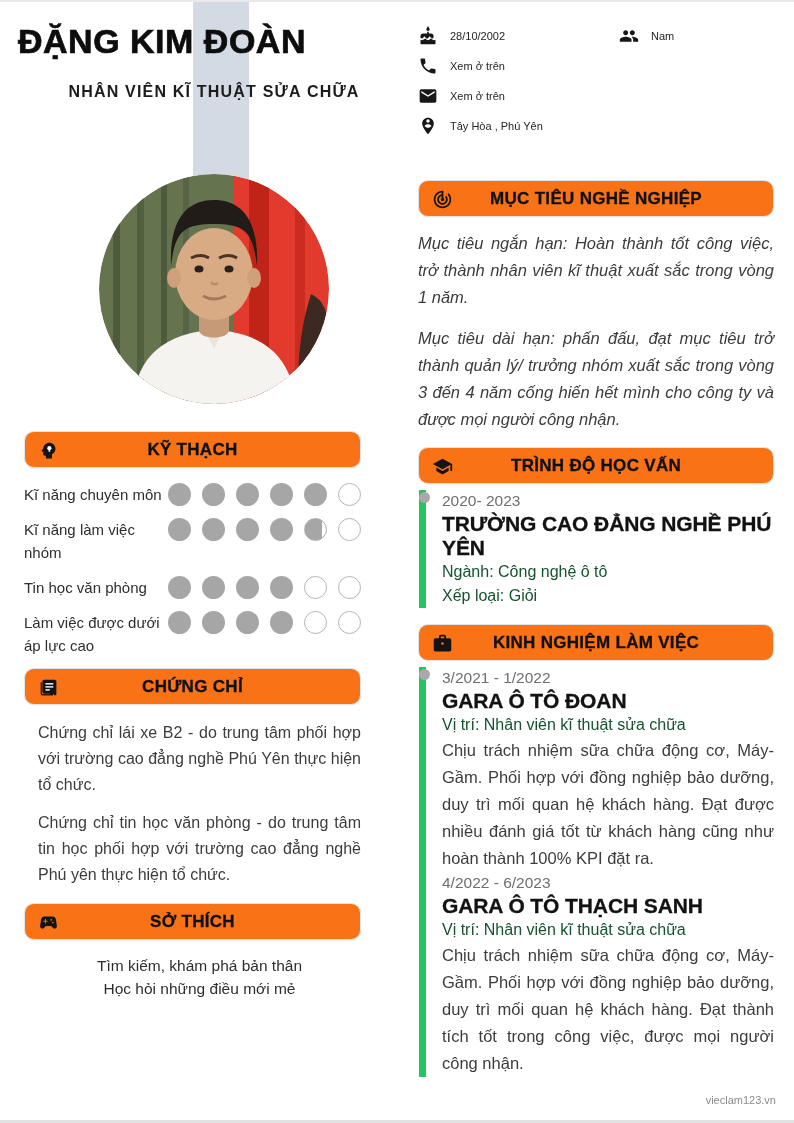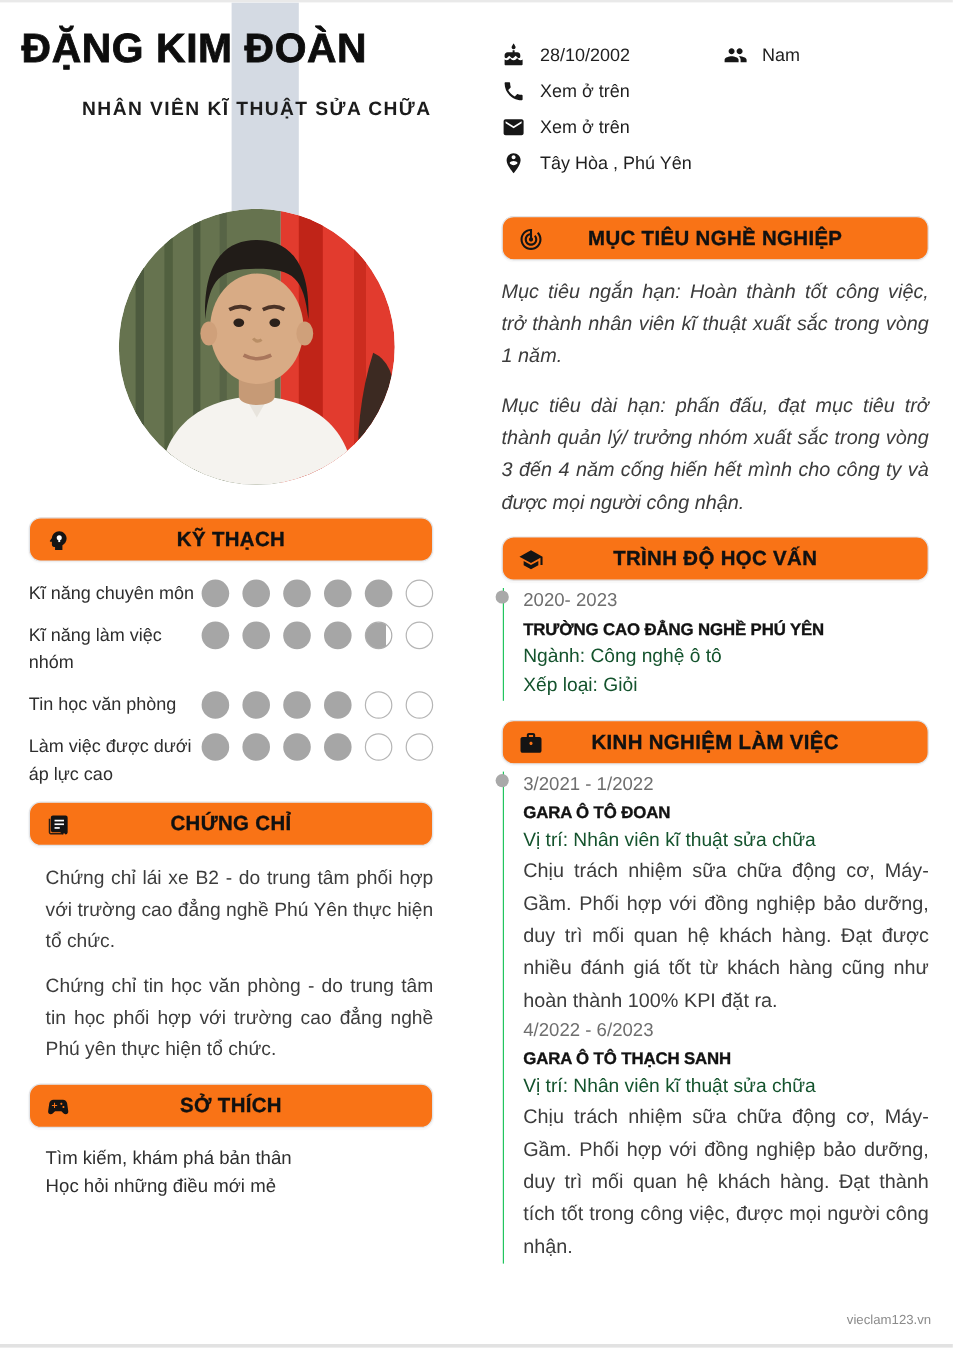--- a/index.html
+++ b/index.html
@@ -23,48 +23,48 @@
 
   .photo {
     position:absolute; left:99px; top:172px; width:230px; height:230px;
     border-radius:50%; overflow:hidden; background:#eee;
   }
   .photo svg { display:block; }
 
   .right-col { position:absolute; left:418px; top:24px; width:356px; }
   .left-col  { position:absolute; left:24px;  top:429px; width:337px; }
 
-  .contact-row { display:flex; align-items:flex-end; height:30px; font-size:15px; color:#1f1f1f; }
+  .contact-row { display:flex; align-items:flex-start; height:30px; font-size:11px; color:#1f1f1f;gap:16px; }
   .contact-cell { display:flex; align-items:center; gap:12px; }
   .contact-cell.first { width:185px; }
   .cicon { width:20px; height:20px; flex:0 0 20px; color:#171717; }
   .cicon svg { width:20px; height:20px; display:block; }
 
   .sec-header {
     position:relative; height:37px; background:#f97316;
     border:1px solid #e1e4e8; border-radius:10px;
     display:flex; align-items:center; justify-content:center;
     box-shadow:0 1px 1px rgba(0,0,0,.03);
   }
   .sec-header .hicon { position:absolute; left:13px; top:8px; width:21px; height:21px; color:#141414; }
   .sec-header .hicon svg { width:21px; height:21px; display:block; }
   .sec-title { font-size:17px; font-weight:800; color:#111; letter-spacing:.3px; -webkit-text-stroke:.3px #111; }
 
   .objective-header { margin-top:34px; }
   .para { font-size:16.5px; line-height:27px; text-align:justify; color:#3c3c3c; }
   .objective-body { margin-top:13px;font-style:italic; }
   .objective-body .para + .para { margin-top:14px; }
 
-  .timeline { border-left:1px solid #22c55e; padding-left:16px; position:relative; margin-top:6px; margin-left:1px; }
+  .timeline { border-left:7px solid #22c55e; padding-left:16px; position:relative; margin-top:6px; margin-left:1px; }
   .timeline::before {
     content:""; position:absolute; left:-7px; top:2px; width:11px; height:11px;
     border-radius:50%; background:#a9a9a9;
   }
   .tl-period { font-size:15.5px; color:#6e6e6e; line-height:22px; }
-  .tl-name { font-size:14px; font-weight:800; color:#121212; line-height:24px; letter-spacing:-.1px; -webkit-text-stroke:.3px #121212; }
+  .tl-name { font-size:21px; font-weight:800; color:#121212; line-height:24px; letter-spacing:-.1px; -webkit-text-stroke:.3px #121212; }
   .tl-line { font-size:16px; color:#14532d; line-height:24px; }
   .tl-desc { font-size:16.5px; line-height:27px; text-align:justify; color:#3c3c3c; }
 
   .education-header { margin-top:14px; }
   .experience-header { margin-top:16px; }
 
   .skills-body { margin-top:14px; }
   .skill-row { display:flex; align-items:flex-start; margin-bottom:11px; }
   .skill-label { width:158px; font-size:15px; line-height:23px; color:#2e2e2e; padding-top:1px; }
   .dots { display:flex; gap:11px; margin-left:2px; padding-top:1px; }
@@ -73,21 +73,21 @@
   .dot.empty { background:#fff; border:1.5px solid #b5b5b5; }
   .dot.part  { border:1.5px solid #adadad; }
 
   .cert-header { margin-top:4px; }
   .cert-body { margin-top:15px; padding-left:14px; }
   .cert-body .para { font-size:16px; line-height:26px; }
   .cert-body .para + .para { margin-top:12px; }
 
   .hobby-header { margin-top:15px; }
   .hobby-body { margin-top:14px; padding-left:14px; }
-  .hobby-line { font-size:15.5px; line-height:23px; color:#2e2e2e; }
+  .hobby-line { font-size:15.5px; line-height:23px; color:#2e2e2e;text-align:center; }
 
   .footer { position:absolute; right:18px; top:1092px; font-size:11px; color:#8b8b8b; }
 </style>
 </head>
 <body>
 
 <div class="band"></div>
 
 <div class="name">ĐẶNG KIM ĐOÀN</div>
 <div class="subtitle">NHÂN VIÊN KĨ THUẬT SỬA CHỮA</div>

